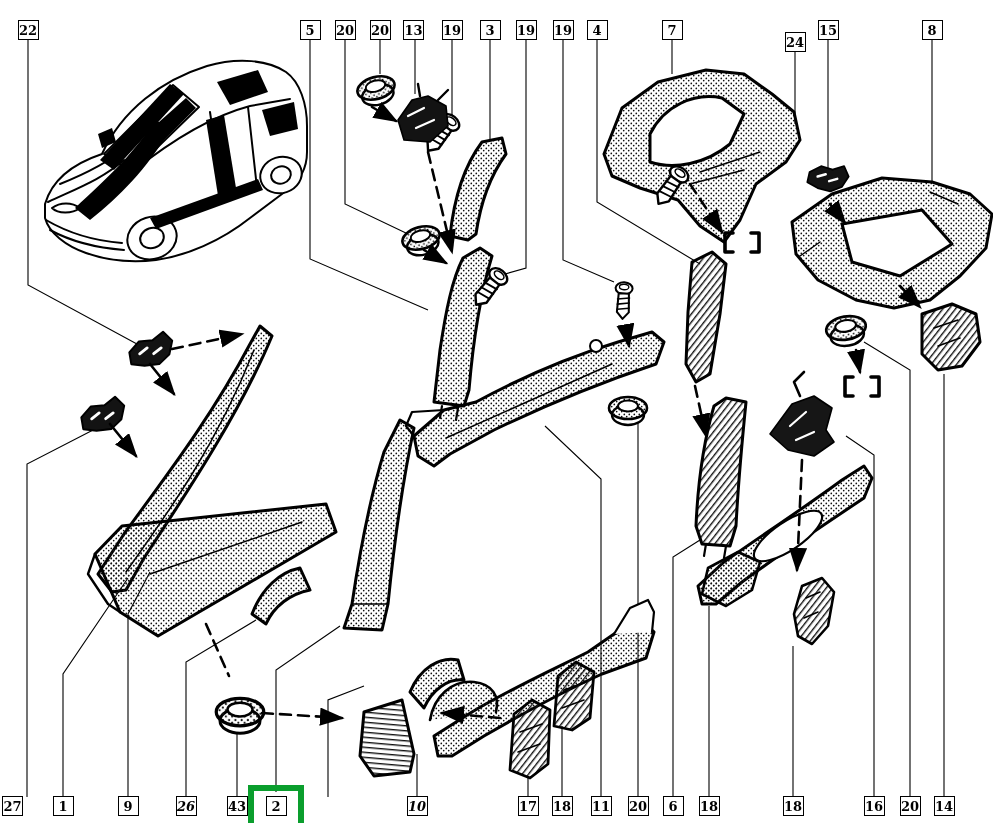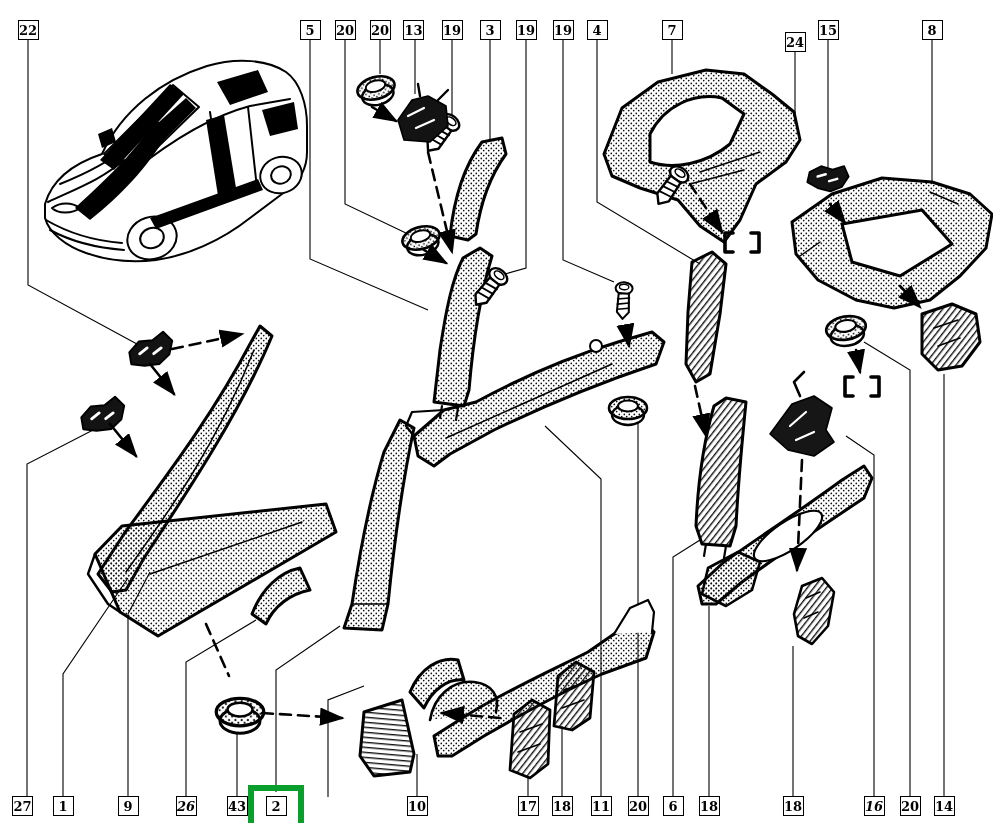--- a/index.html
+++ b/index.html
@@ -258,34 +258,34 @@
       <div class="callout" style="left: 403px; top: 8px;">13</div>
       <div class="callout" style="left: 441.5px; top: 8px;">19</div>
       <div class="callout" style="left: 479.5px; top: 8px;">3</div>
       <div class="callout" style="left: 515.5px; top: 8px;">19</div>
       <div class="callout" style="left: 552.5px; top: 8px;">19</div>
       <div class="callout" style="left: 586.5px; top: 8px;">4</div>
       <div class="callout" style="left: 661.5px; top: 8px;">7</div>
       <div class="callout" style="left: 784.5px; top: 20px;">24</div>
       <div class="callout" style="left: 817.5px; top: 8px;">15</div>
       <div class="callout" style="left: 921.5px; top: 8px;">8</div>
-      <div class="callout" style="left: 12px; top: 784px;">27</div>
+      <div class="callout" style="left: 2px; top: 784px;">27</div>
       <div class="callout" style="left: 52.5px; top: 784px;">1</div>
       <div class="callout" style="left: 117.5px; top: 784px;">9</div>
       <div class="callout" style="left: 175.5px; top: 784px; font-style: italic;">26</div>
       <div class="callout" style="left: 226.5px; top: 784px;">43</div>
       <div class="hl-frame" style="left: 248px; top: 773px; width: 56px; height: 46px; border-color: rgb(10, 158, 45);"></div>
       <div class="callout" style="left: 265.5px; top: 784px;">2</div>
       <div class="callout" style="left: 317.5px; top: 826px; font-style: italic;">21</div>
-      <div class="callout" style="left: 406.5px; top: 784px;">10</div>
+      <div class="callout" style="left: 406.5px; top: 784px; font-style: italic;">10</div>
       <div class="callout" style="left: 517.5px; top: 784px;">17</div>
       <div class="callout" style="left: 551.5px; top: 784px;">18</div>
       <div class="callout" style="left: 590.5px; top: 784px;">11</div>
       <div class="callout" style="left: 627.5px; top: 784px;">20</div>
       <div class="callout" style="left: 662.5px; top: 784px;">6</div>
       <div class="callout" style="left: 698.5px; top: 784px;">18</div>
       <div class="callout" style="left: 782.5px; top: 784px;">18</div>
-      <div class="callout" style="left: 863.5px; top: 784px; font-style: italic;">16</div>
+      <div class="callout" style="left: 863.5px; top: 784px;">16</div>
       <div class="callout" style="left: 899.5px; top: 784px;">20</div>
       <div class="callout" style="left: 933.5px; top: 784px;">14</div>
     </div>
 
 </div>
 
 </body></html>

